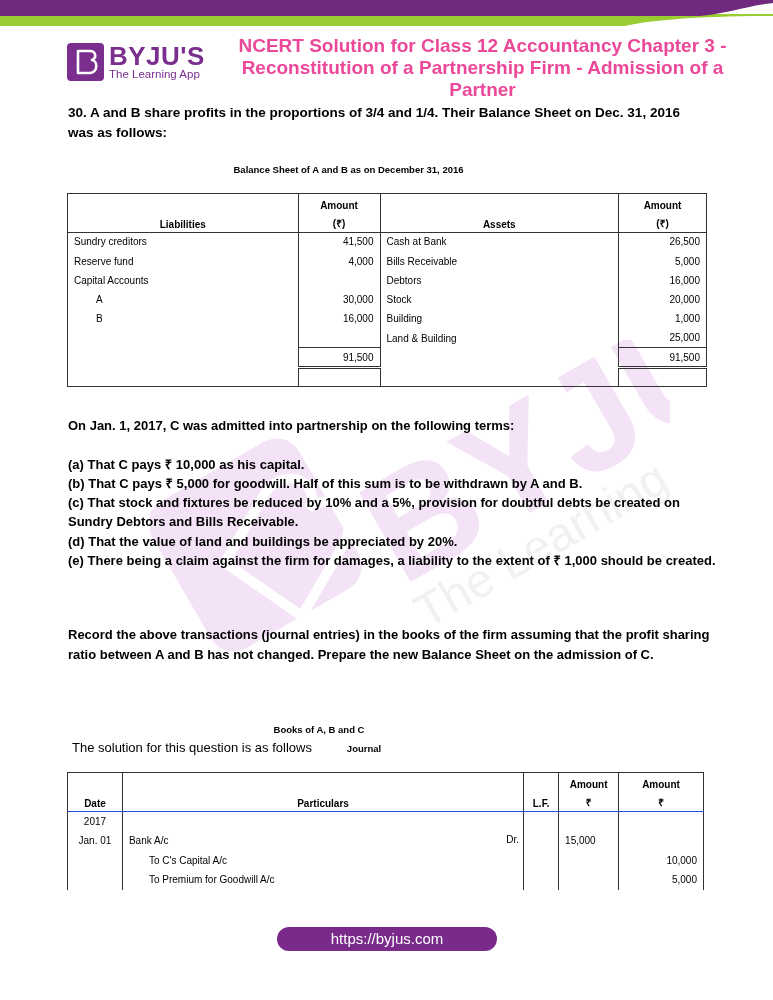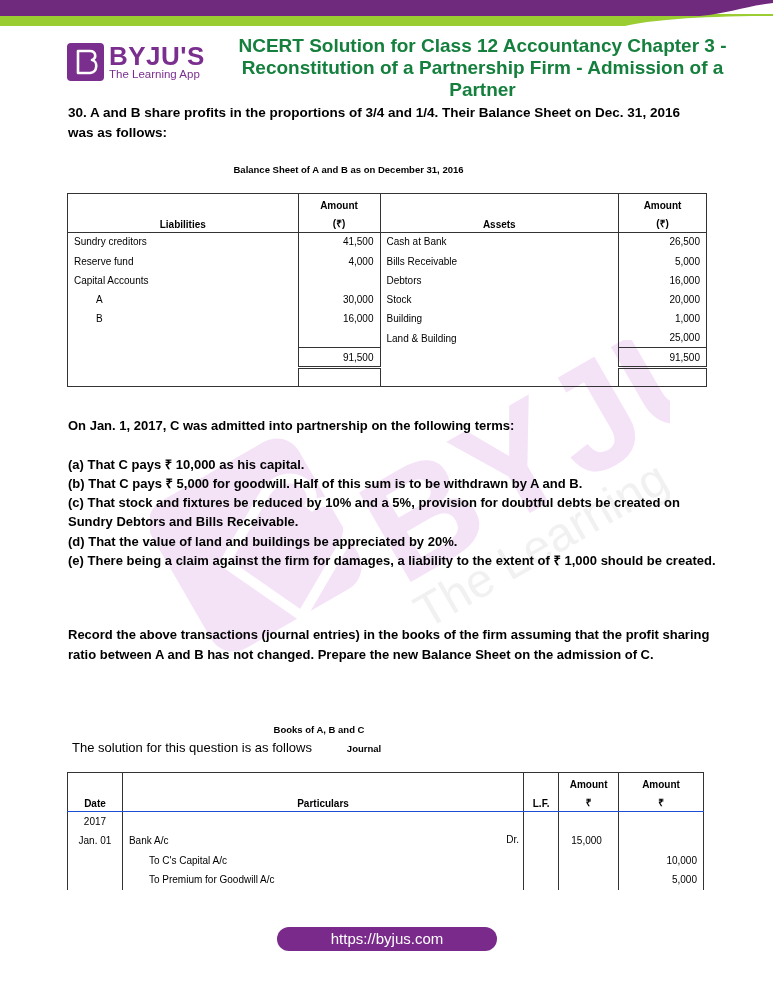--- a/index.html
+++ b/index.html
@@ -7,21 +7,21 @@
     body { position: relative; font-family: "Liberation Sans", sans-serif; color: #000; }
 
     
     .banner { position: absolute; left: 0; top: 0; width: 773px; height: 30px; }
 
     
     .logo { position: absolute; left: 67px; top: 43px; width: 134px; height: 40px; }
     .logo-box { position: absolute; left: 0; top: 0; width: 37px; height: 38px; background: #7a2e8e; border-radius: 4px; }
     .logo-word { position: absolute; left: 42px; top: -2px; font-size: 26px; font-weight: bold; color: #7a2e8e; letter-spacing: 0.5px; font-family: "Liberation Sans", sans-serif; }
     .logo-tag { position: absolute; left: 42px; top: 25px; font-size: 11.5px; color: #7a2e8e; white-space: nowrap; }
-    .doc-title { position: absolute; left: 215px; top: 35px; width: 535px; text-align: center; font-size: 19px; font-weight: bold; line-height: 22px; color: #15803d; }
+    .doc-title { position: absolute; left: 215px; top: 35px; width: 535px; text-align: center; font-size: 19px; font-weight: bold; line-height: 22px; color: #ec4899; }
 
     
     .watermark { position: absolute; left: 150px; top: 340px; width: 520px; height: 320px; pointer-events: none; }
 
     
     .q-text { position: absolute; left: 68px; top: 103px; width: 640px; font-size: 13.5px; font-weight: bold; line-height: 20px; }
     .caption { position: absolute; font-size: 9.5px; font-weight: bold; text-align: center; }
     .bs-caption { left: 0; width: 697px; top: 164px; }
 
     
@@ -55,21 +55,21 @@
     .jr .center { text-align: center; }
     .jr .num { text-align: right; }
     .jr .c-date { width: 55px; }
     .jr .c-part { width: 402px; }
     .jr .c-lf { width: 35px; }
     .jr .c-dr { width: 60px; }
     .jr .c-cr { width: 85px; }
     .jr .part-cell { position: relative; }
     .jr .dr-mark { position: absolute; right: 4px; top: 3px; }
     .jr .to-indent { padding-left: 26px; }
-    .jr td.dr-amt { text-align: center; padding-right: 10px; }
+    .jr td.dr-amt { text-align: left; padding-right: 10px; }
 
     
     .footer-pill { position: absolute; left: 277px; top: 927px; width: 220px; height: 24px; background: #7a2a8a; border-radius: 12px; color: #fff; font-size: 15px; text-align: center; line-height: 24px; }
   </style>
 </head>
 <body>
 
 <svg class="banner" viewBox="0 0 773 30" preserveAspectRatio="none">
   <path d="M0 14 L773 14 L773 16 C700 16 650 20 625 26 L0 26 Z" fill="#9acd32"></path>
   <path d="M0 0 L773 0 L773 3 C745 6 730 13 700 16 L0 16 Z" fill="#6f2a7d"></path>

